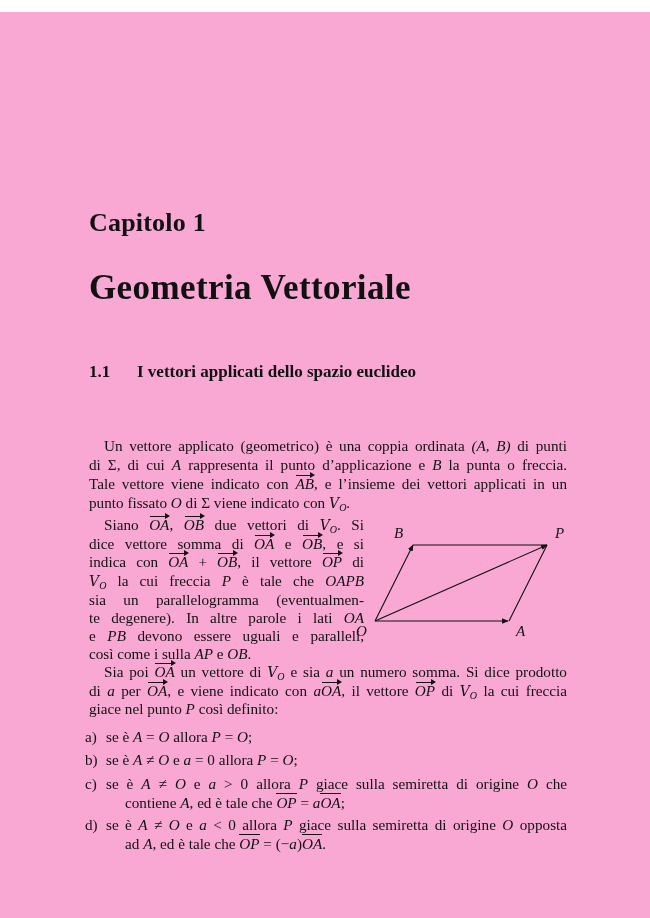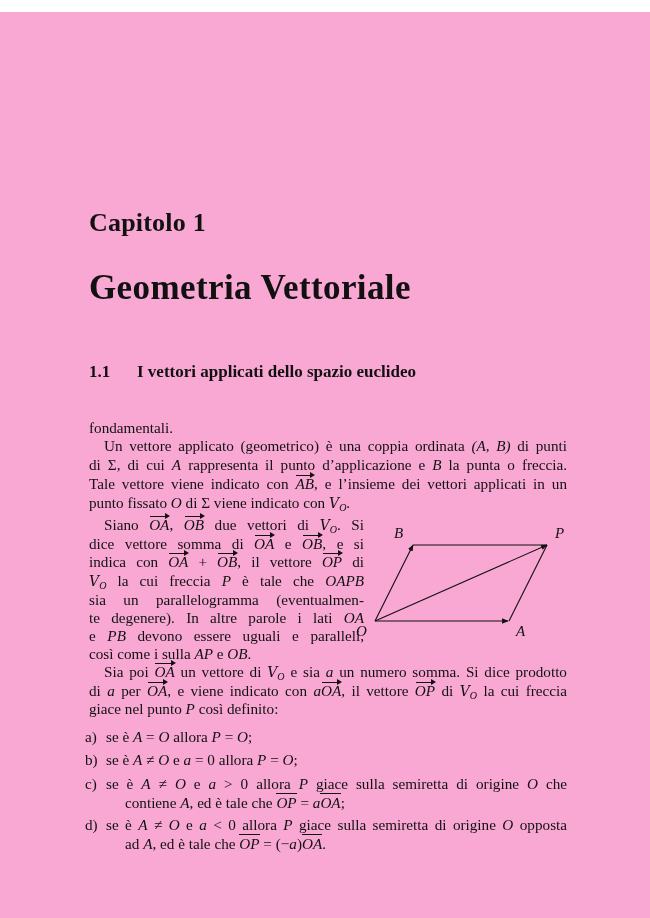--- a/index.html
+++ b/index.html
@@ -42,21 +42,20 @@
 
 <div class="page">
 
   <div class="chap-label">Capitolo 1</div>
   <div class="chap-title">Geometria Vettoriale</div>
 
   <div class="sec-title">
     <span class="num">1.1</span><span>I vettori applicati dello spazio euclideo</span>
   </div>
 
-  <div class="line full last" style="top:407px;">fondamentali.</div>
 
   <div class="line full indent" style="top:425px;"><span>Un vettore applicato (geometrico) è una coppia ordinata </span><i>(A, B)</i><span> di punti</span></div>
   <div class="line full" style="top:444px;"><span>di Σ, di cui </span><i>A</i><span> rappresenta il punto d’applicazione e </span><i>B</i><span> la punta o freccia.</span></div>
   <div class="line full" style="top:463px;"><span>Tale vettore viene indicato con </span><span class="vec">AB</span><span>, e l’insieme dei vettori applicati in un</span></div>
   <div class="line full last" style="top:482px;"><span>punto fissato </span><i>O</i><span> di Σ viene indicato con </span><span class="cal">V</span><span class="sub">O</span><span>.</span></div>
 
   <div id="para3">
       <div class="line narrow indent" style="top: 504px;"><span>Siano </span><span class="vec">OA</span><span>, </span><span class="vec">OB</span><span> due vettori di </span><span><span class="cal">V</span><span class="sub">O</span></span><span>. Si</span></div>
       <div class="line narrow" style="top: 523px;"><span>dice vettore somma di </span><span class="vec">OA</span><span> e </span><span class="vec">OB</span><span>, e si</span></div>
       <div class="line narrow" style="top: 541px;"><span>indica con </span><span class="vec">OA</span><span> + </span><span class="vec">OB</span><span>, il vettore </span><span class="vec">OP</span><span> di</span></div>

